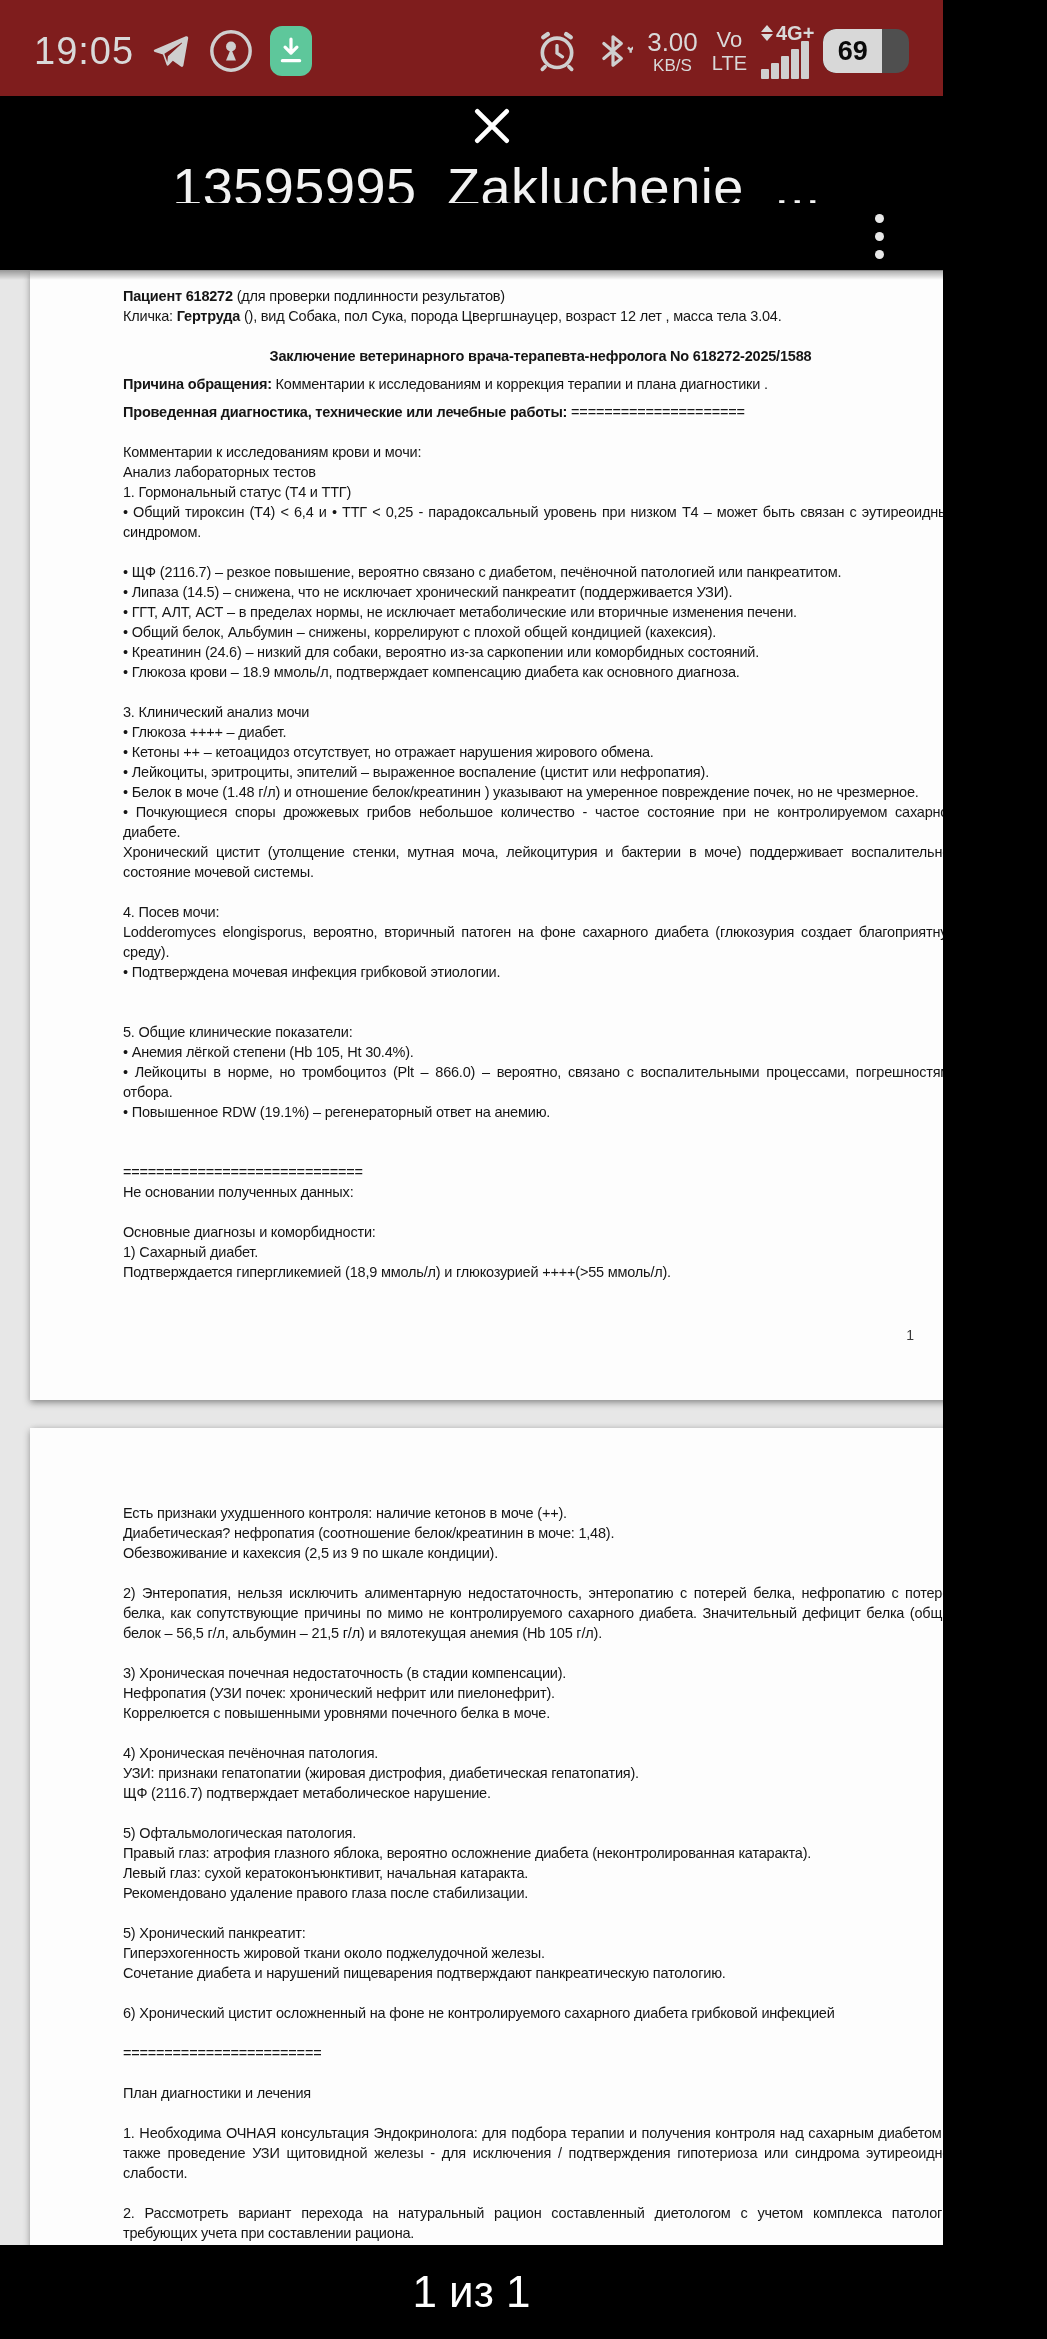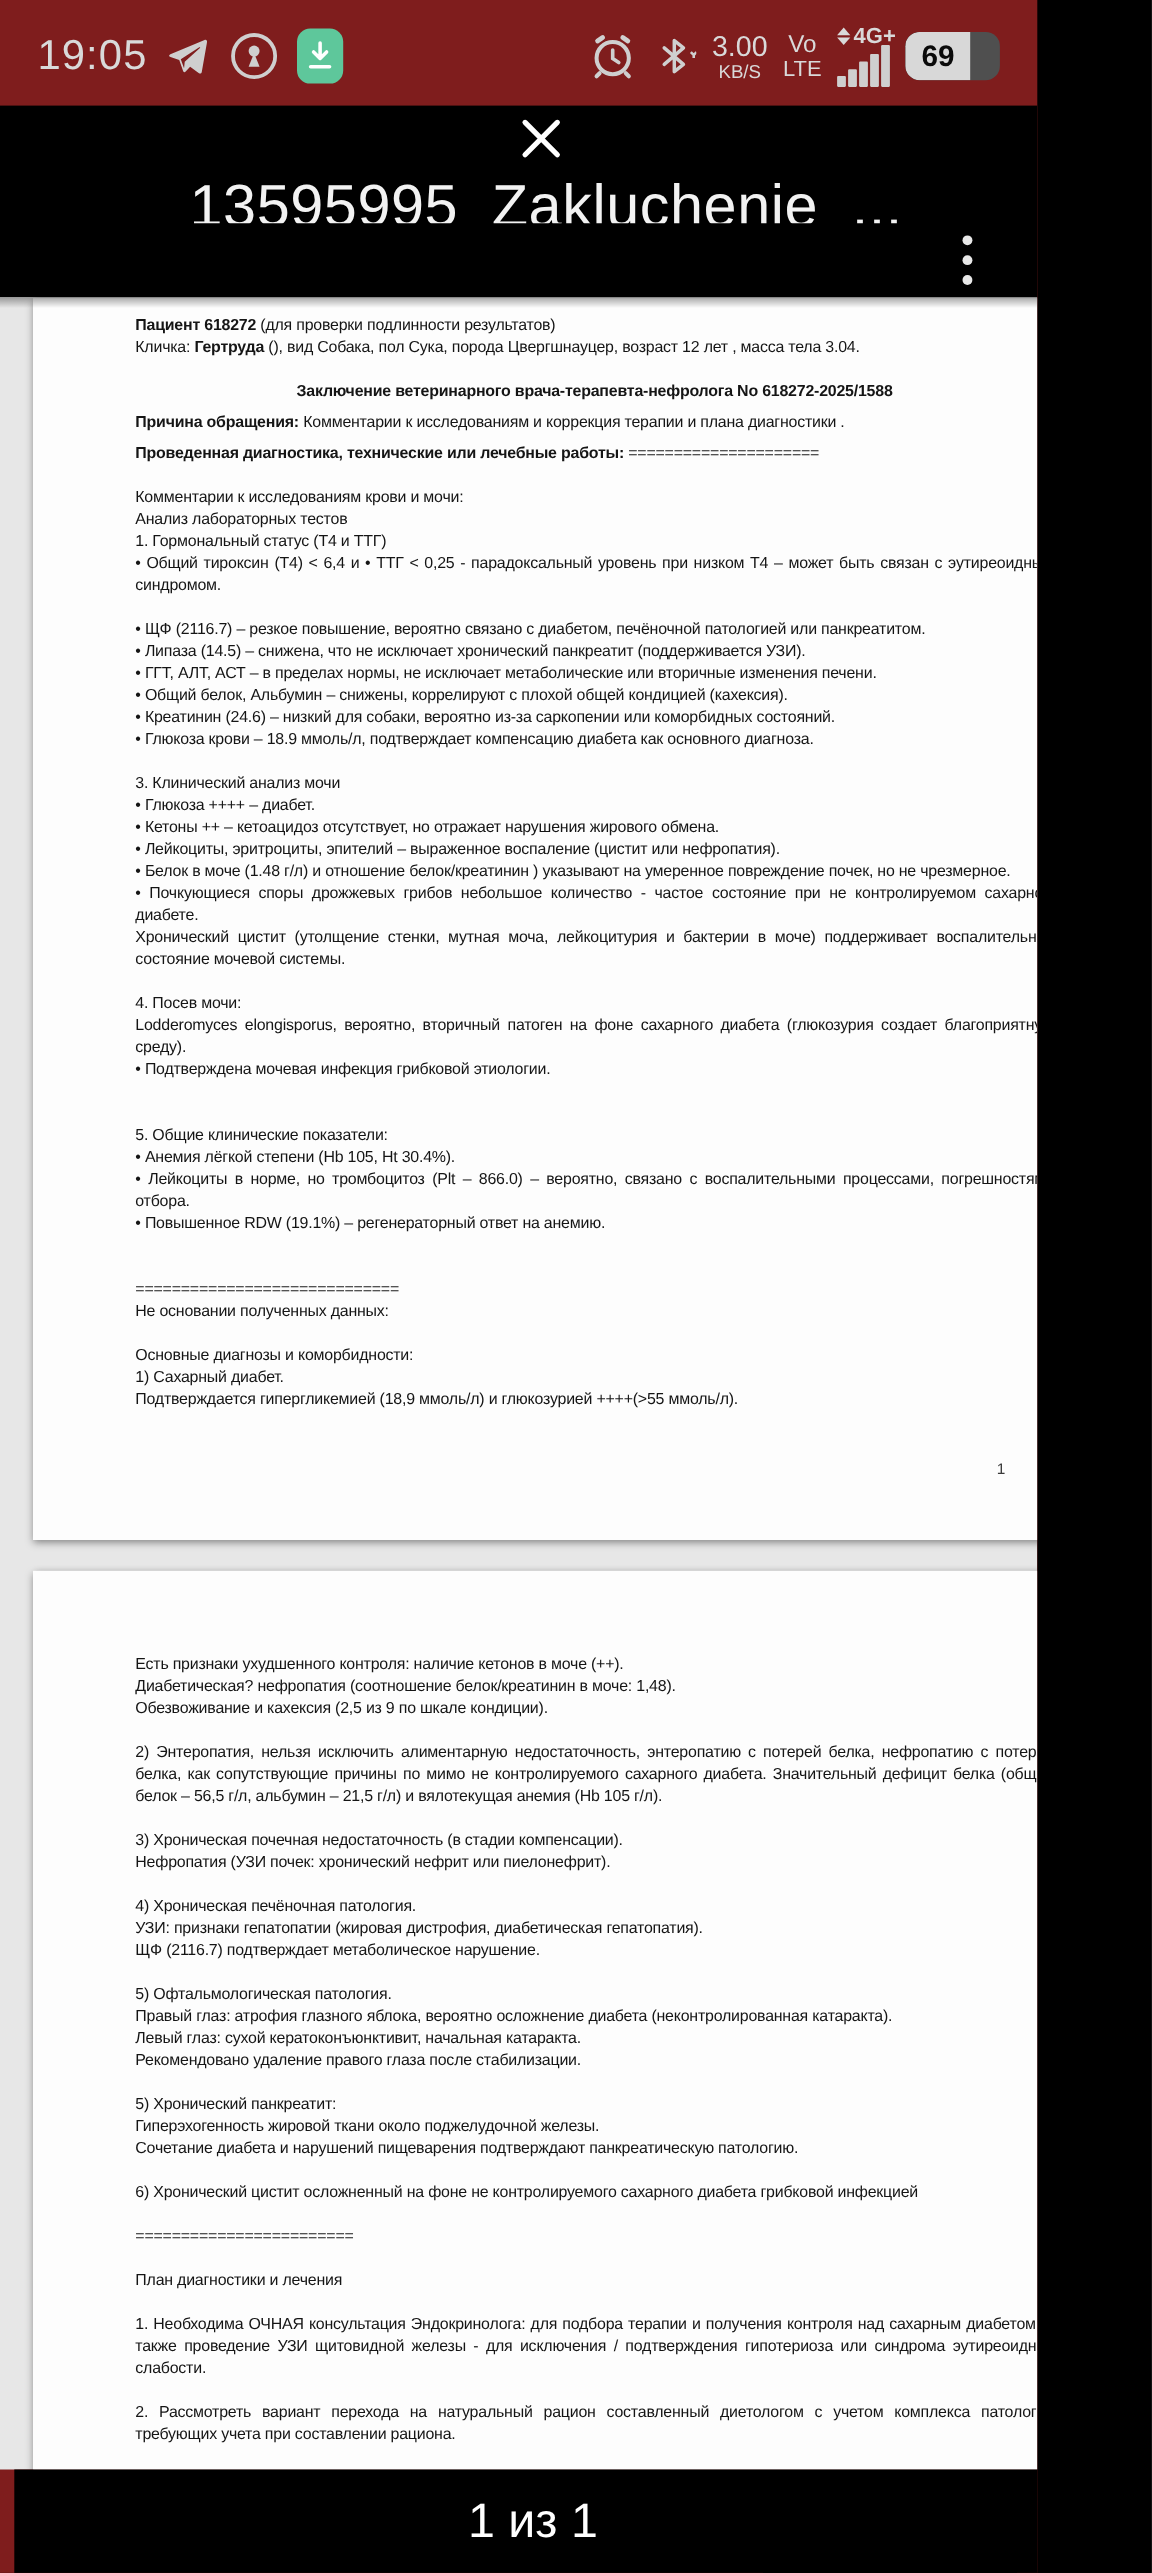--- a/index.html
+++ b/index.html
@@ -52,21 +52,21 @@
   .page-1 { top:1px; height:1129px; padding:15px 60px 0 93px; }
   .page-2 { top:1158px; height:1105px; padding:75px 60px 0 93px; }
   .para { font-size:14.5px; line-height:20px; color:#151515; text-align:justify;
     text-align-last:left; letter-spacing:-0.2px; }
   .para .bold { font-weight:700; }
   .para.center { text-align:center; text-align-last:center; }
   .sp { width:100%; }
   .page-num { position:absolute; top:1056px; right:104px; font-size:14px; color:#3a3a3a; }
 
   
-  .pager { position:absolute; bottom:0; left:13px; width:100%; height:94px; background:#000;
+  .pager { position:absolute; bottom:0; left:0; width:100%; height:94px; background:#000;
     display:flex; align-items:center; justify-content:center; color:#fff; font-size:44px; }
 </style>
 </head>
 <body>
 
 <div class="screen">
 
   <div class="status-bar">
     <div class="sb-left">
       <span class="sb-time">19:05</span>
@@ -195,20 +195,21 @@
       </div>
     <div class="page page-2" id="page2">
         <div class="para"><span>Есть признаки ухудшенного контроля: наличие кетонов в моче (++).</span></div>
         <div class="para"><span>Диабетическая? нефропатия (соотношение белок/креатинин в моче: 1,48).</span></div>
         <div class="para"><span>Обезвоживание и кахексия (2,5 из 9 по шкале кондиции).</span></div>
         <div class="sp" style="height: 20px;"></div>
         <div class="para"><span>2) Энтеропатия, нельзя исключить алиментарную недостаточность, энтеропатию с потерей белка, нефропатию с потерей белка, как сопутствующие причины по мимо не контролируемого сахарного диабета. Значительный дефицит белка (общий белок – 56,5 г/л, альбумин – 21,5 г/л) и вялотекущая анемия (Hb 105 г/л).</span></div>
         <div class="sp" style="height: 20px;"></div>
         <div class="para"><span>3) Хроническая почечная недостаточность (в стадии компенсации).</span></div>
         <div class="para"><span>Нефропатия (УЗИ почек: хронический нефрит или пиелонефрит).</span></div>
+        <div class="para"><span>Коррелюется с повышенными уровнями почечного белка в моче.</span></div>
         <div class="sp" style="height: 20px;"></div>
         <div class="para"><span>4) Хроническая печёночная патология.</span></div>
         <div class="para"><span>УЗИ: признаки гепатопатии (жировая дистрофия, диабетическая гепатопатия).</span></div>
         <div class="para"><span>ЩФ (2116.7) подтверждает метаболическое нарушение.</span></div>
         <div class="sp" style="height: 20px;"></div>
         <div class="para"><span>5) Офтальмологическая патология.</span></div>
         <div class="para"><span>Правый глаз: атрофия глазного яблока, вероятно осложнение диабета (неконтролированная катаракта).</span></div>
         <div class="para"><span>Левый глаз: сухой кератоконъюнктивит, начальная катаракта.</span></div>
         <div class="para"><span>Рекомендовано удаление правого глаза после стабилизации.</span></div>
         <div class="sp" style="height: 20px;"></div>

